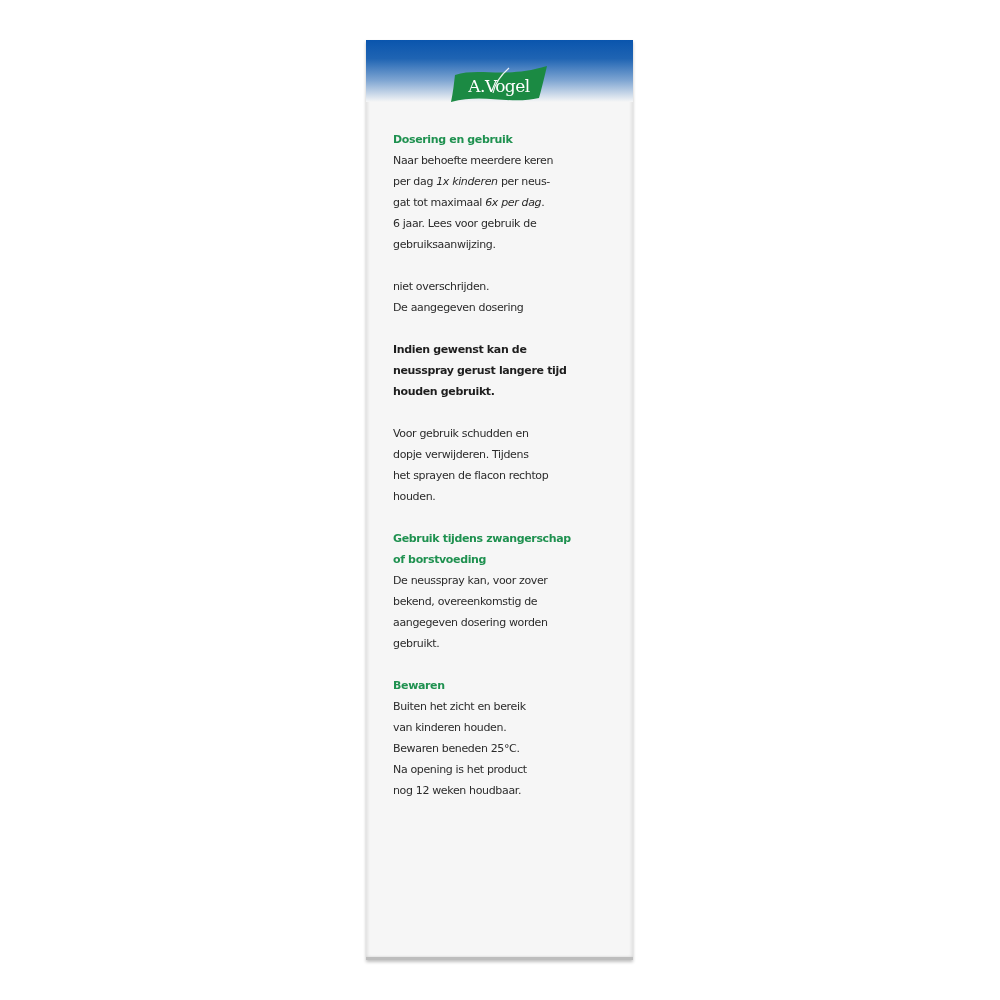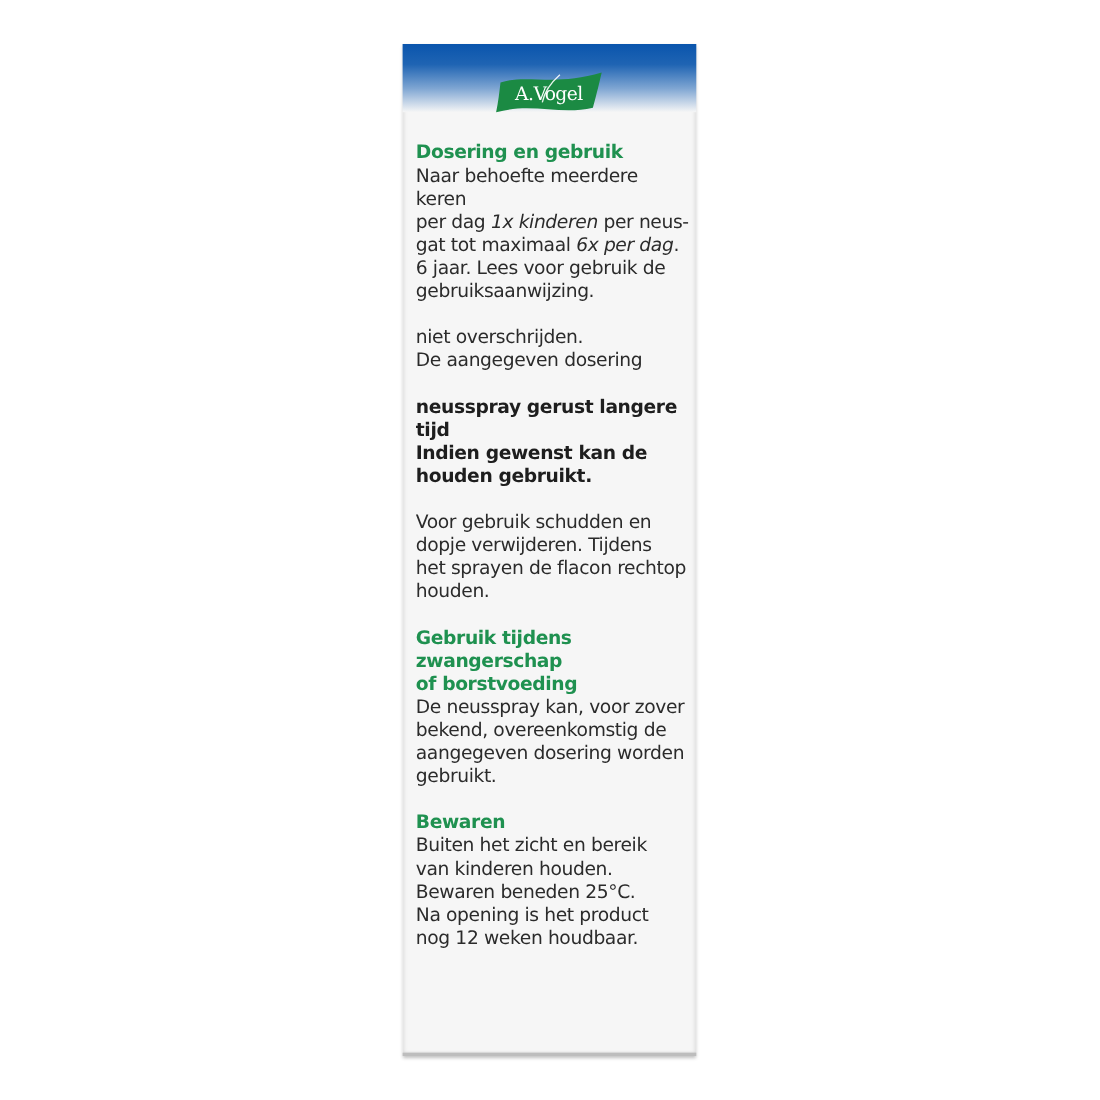--- a/index.html
+++ b/index.html
@@ -22,22 +22,22 @@
     position: absolute; left: 83px; top: 25px; width: 100px; height: 39px; text-decoration: underline;
   }
   .logo svg { display: block; }
   .logo-text {
     position: absolute; left: 0; top: 0; width: 100px; height: 39px;
     display: flex; align-items: center; justify-content: center;
     color: #ffffff; font-family: "DejaVu Serif", serif; font-size: 17px; letter-spacing: -0.5px;
     padding-top: 2px; box-sizing: border-box;
   }
   .content {
-    position: absolute; left: 12px; top: 89px; width: 250px;
-    font-size: 17px; line-height: 21px; color: #2b2b2b;
+    position: absolute; left: 27px; top: 89px; width: 250px;
+    font-size: 11px; line-height: 21px; color: #2b2b2b;
     letter-spacing: -0.35px;
   }
   .h { color: #1f9150; font-weight: bold; }
   .p { margin: 0; }
   .gap { height: 21px; }
   .b { font-weight: bold; color: #1e1e1e; }
   em { font-style: italic; }
 </style>
 </head>
 <body>
@@ -60,22 +60,22 @@
     <p class="p"><span>per dag </span><em>1x kinderen</em><span> per neus-</span></p>
     <p class="p"><span>gat tot maximaal </span><em>6x per dag</em><span>.</span></p>
     <p class="p">6 jaar. Lees voor gebruik de</p>
     <p class="p">gebruiksaanwijzing.</p>
     <div class="gap"></div>
 
     <p class="p">niet overschrijden.</p>
     <p class="p">De aangegeven dosering</p>
     <div class="gap"></div>
 
+    <p class="p b">Indien gewenst kan de</p>
     <p class="p b">neusspray gerust langere tijd</p>
-    <p class="p b">Indien gewenst kan de</p>
     <p class="p b">houden gebruikt.</p>
     <div class="gap"></div>
 
     <p class="p">Voor gebruik schudden en</p>
     <p class="p">dopje verwijderen. Tijdens</p>
     <p class="p">het sprayen de flacon rechtop</p>
     <p class="p">houden.</p>
     <div class="gap"></div>
 
     <div class="h">Gebruik tijdens zwangerschap</div>

